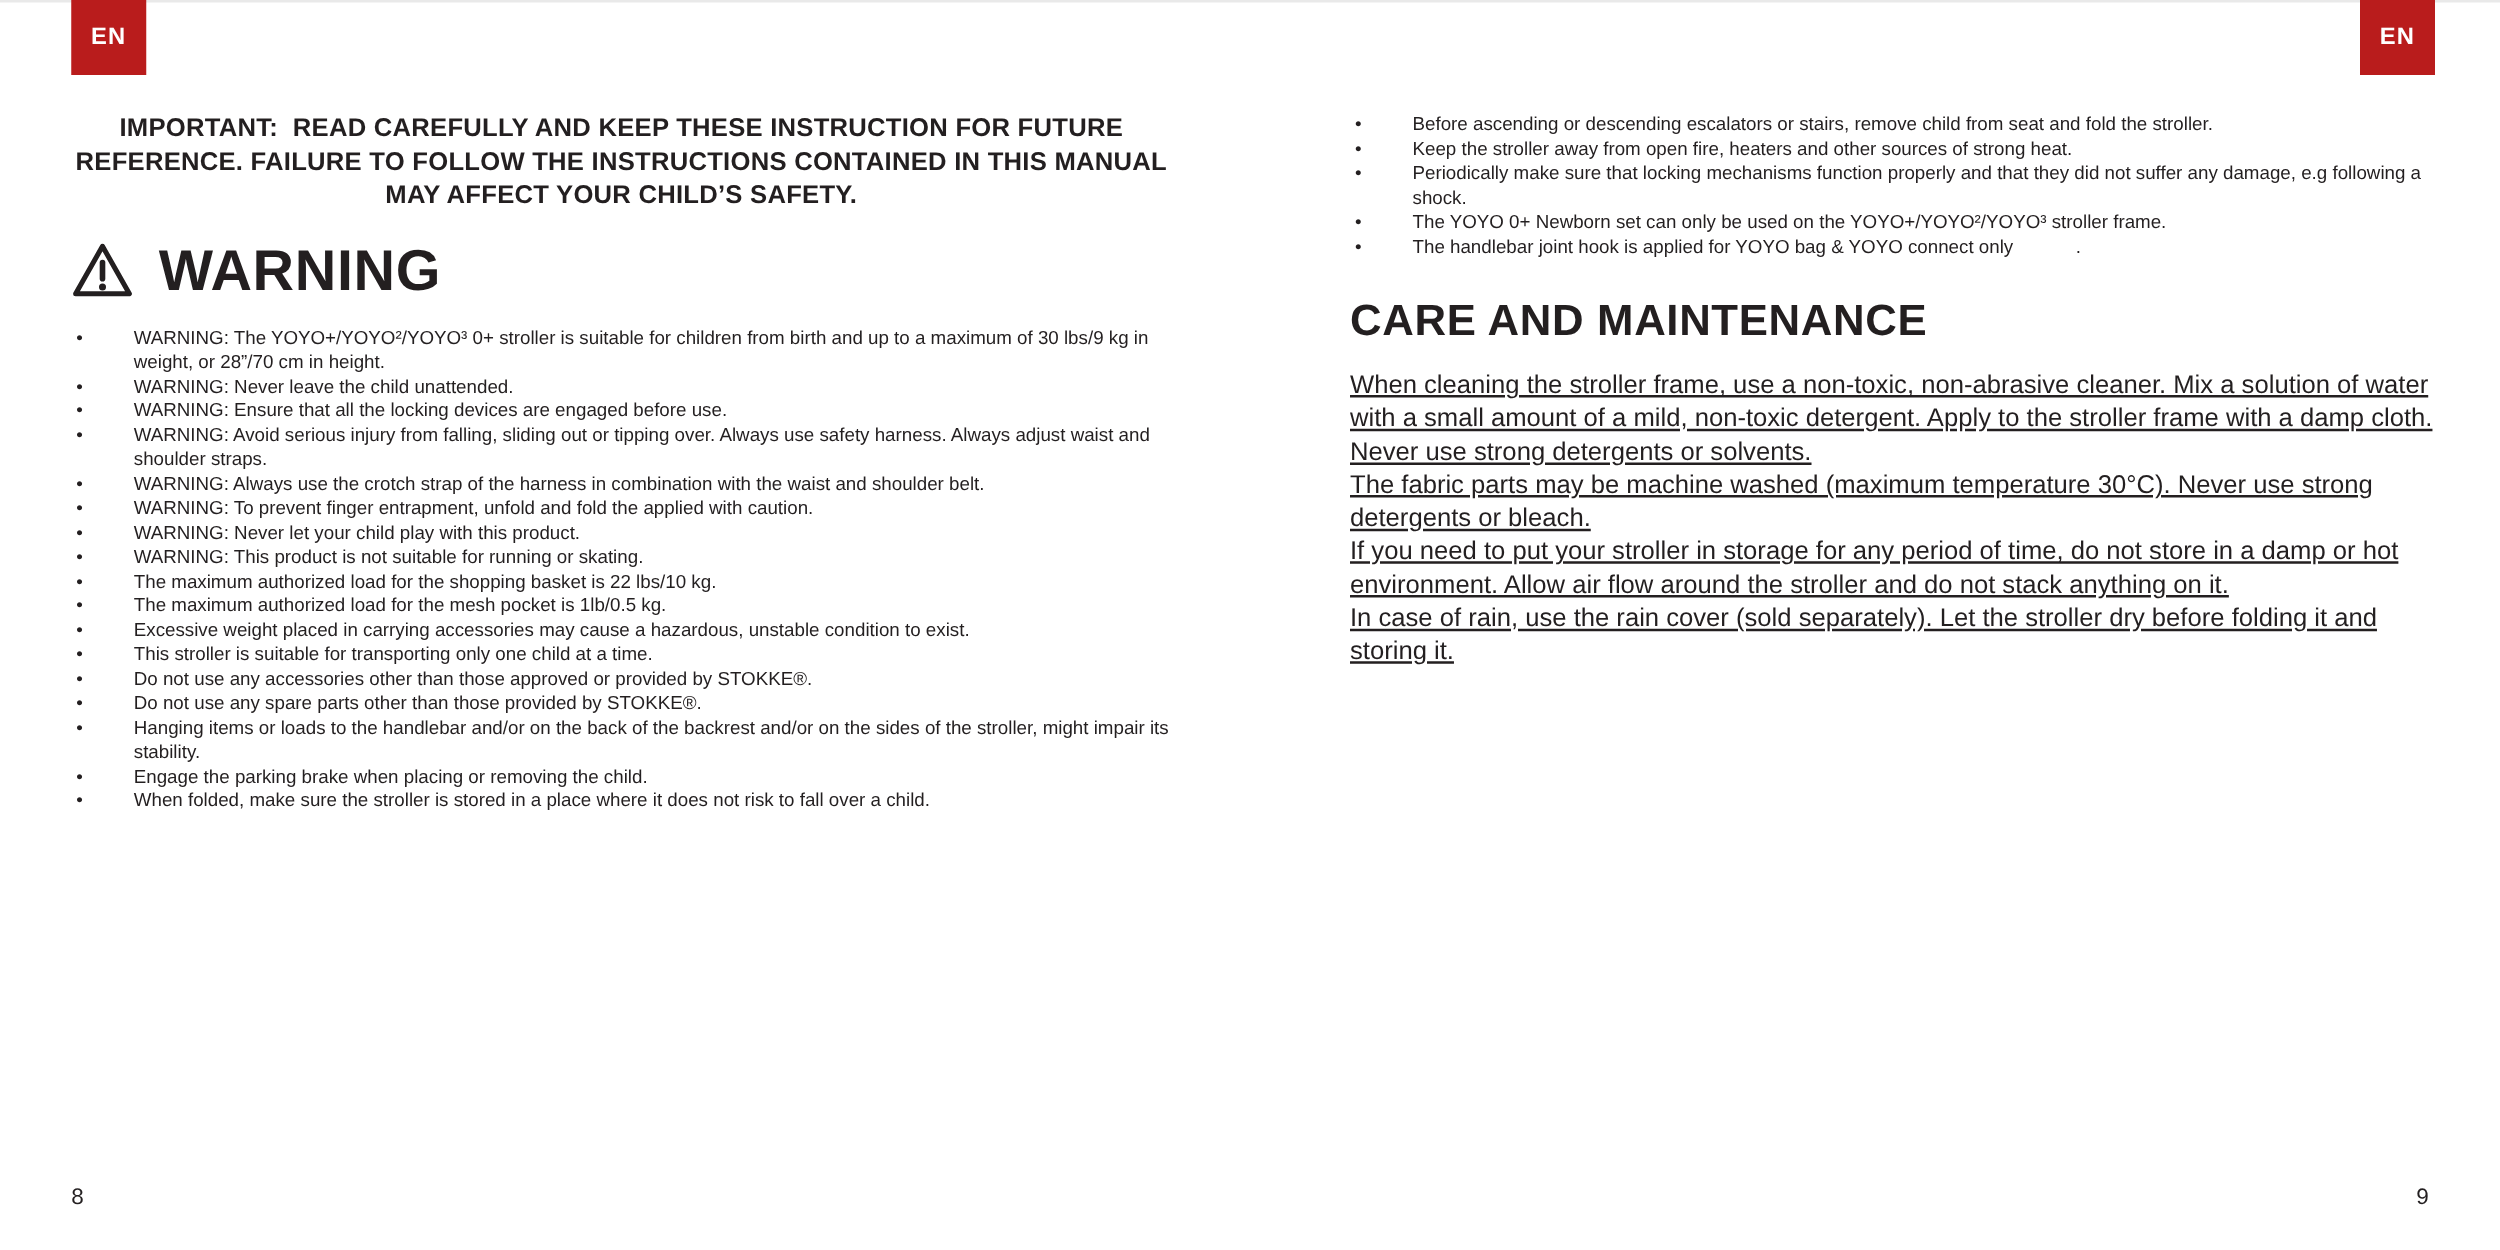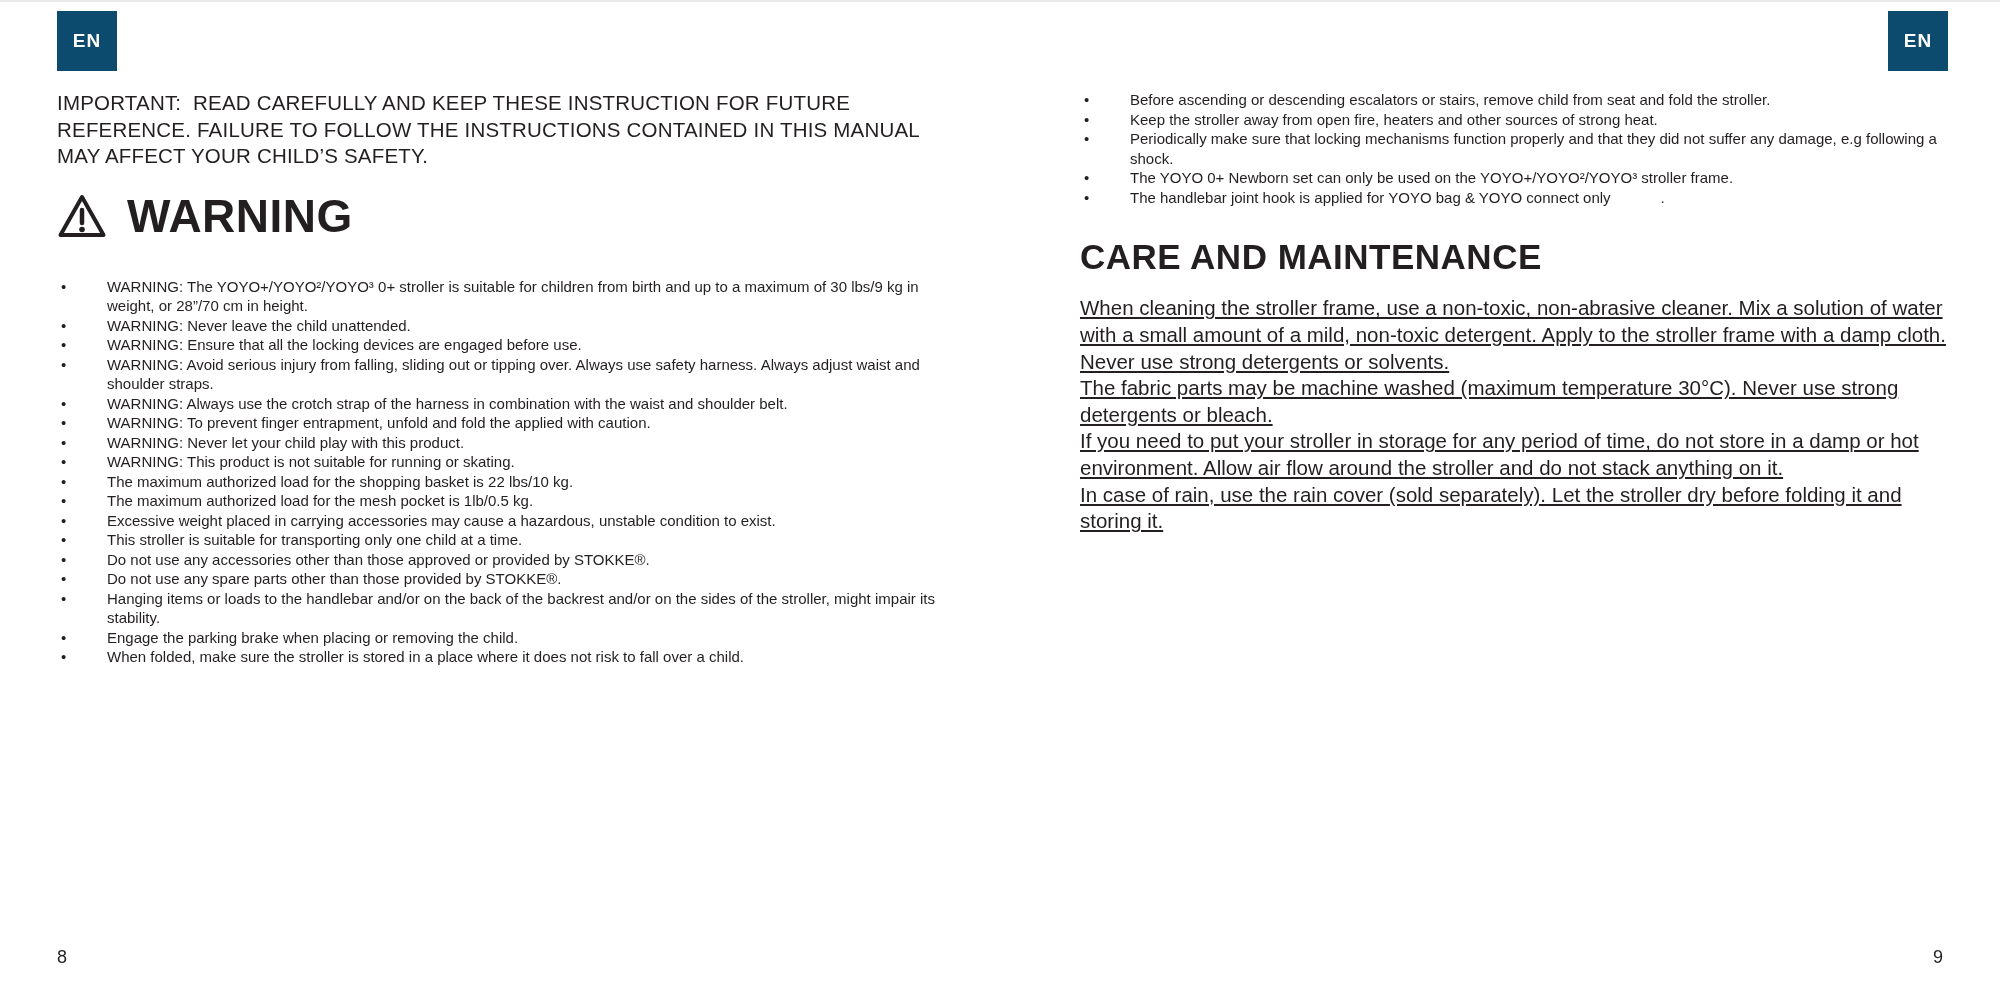--- a/index.html
+++ b/index.html
@@ -17,54 +17,54 @@
     top: 0; left: 0;
     width: 100%;
     height: 2px;
     background: #e9e9e9;
   }
   .en-tab {
     position: absolute;
     top: 0;
     width: 60px;
     height: 60px;
-    background: #0c4a6e;
+    background: #b91c1c;
     color: #ffffff;
     display: flex;
     align-items: center;
     justify-content: center;
     font-size: 19px;
     font-weight: bold;
     letter-spacing: 1px;
-    margin-top: 11px;
   }
   .en-left { left: 57px; }
   .en-right { left: 1888px; }
 
   .col {
     position: absolute;
     top: 90px;
   }
   .col-left { left: 57px; width: 880px; }
   .col-right { left: 1080px; width: 868px; }
 
   .important {
-    font-weight: normal;
+    font-weight: bold;
     font-size: 20.5px;
     line-height: 1.3;
     letter-spacing: 0.2px;
     margin: 0;
+    text-align: center;
   }
 
   .h1 {
     display: flex;
     align-items: center;
     gap: 20px;
     margin-top: 20px;
-    margin-bottom: 34px;
+    margin-bottom: 18px;
   }
   .h1 .title {
     font-size: 46px;
     font-weight: bold;
     letter-spacing: 0.5px;
     line-height: 1.15;
   }
   .h1 .icon {
     width: 50px;
     height: 48px;

